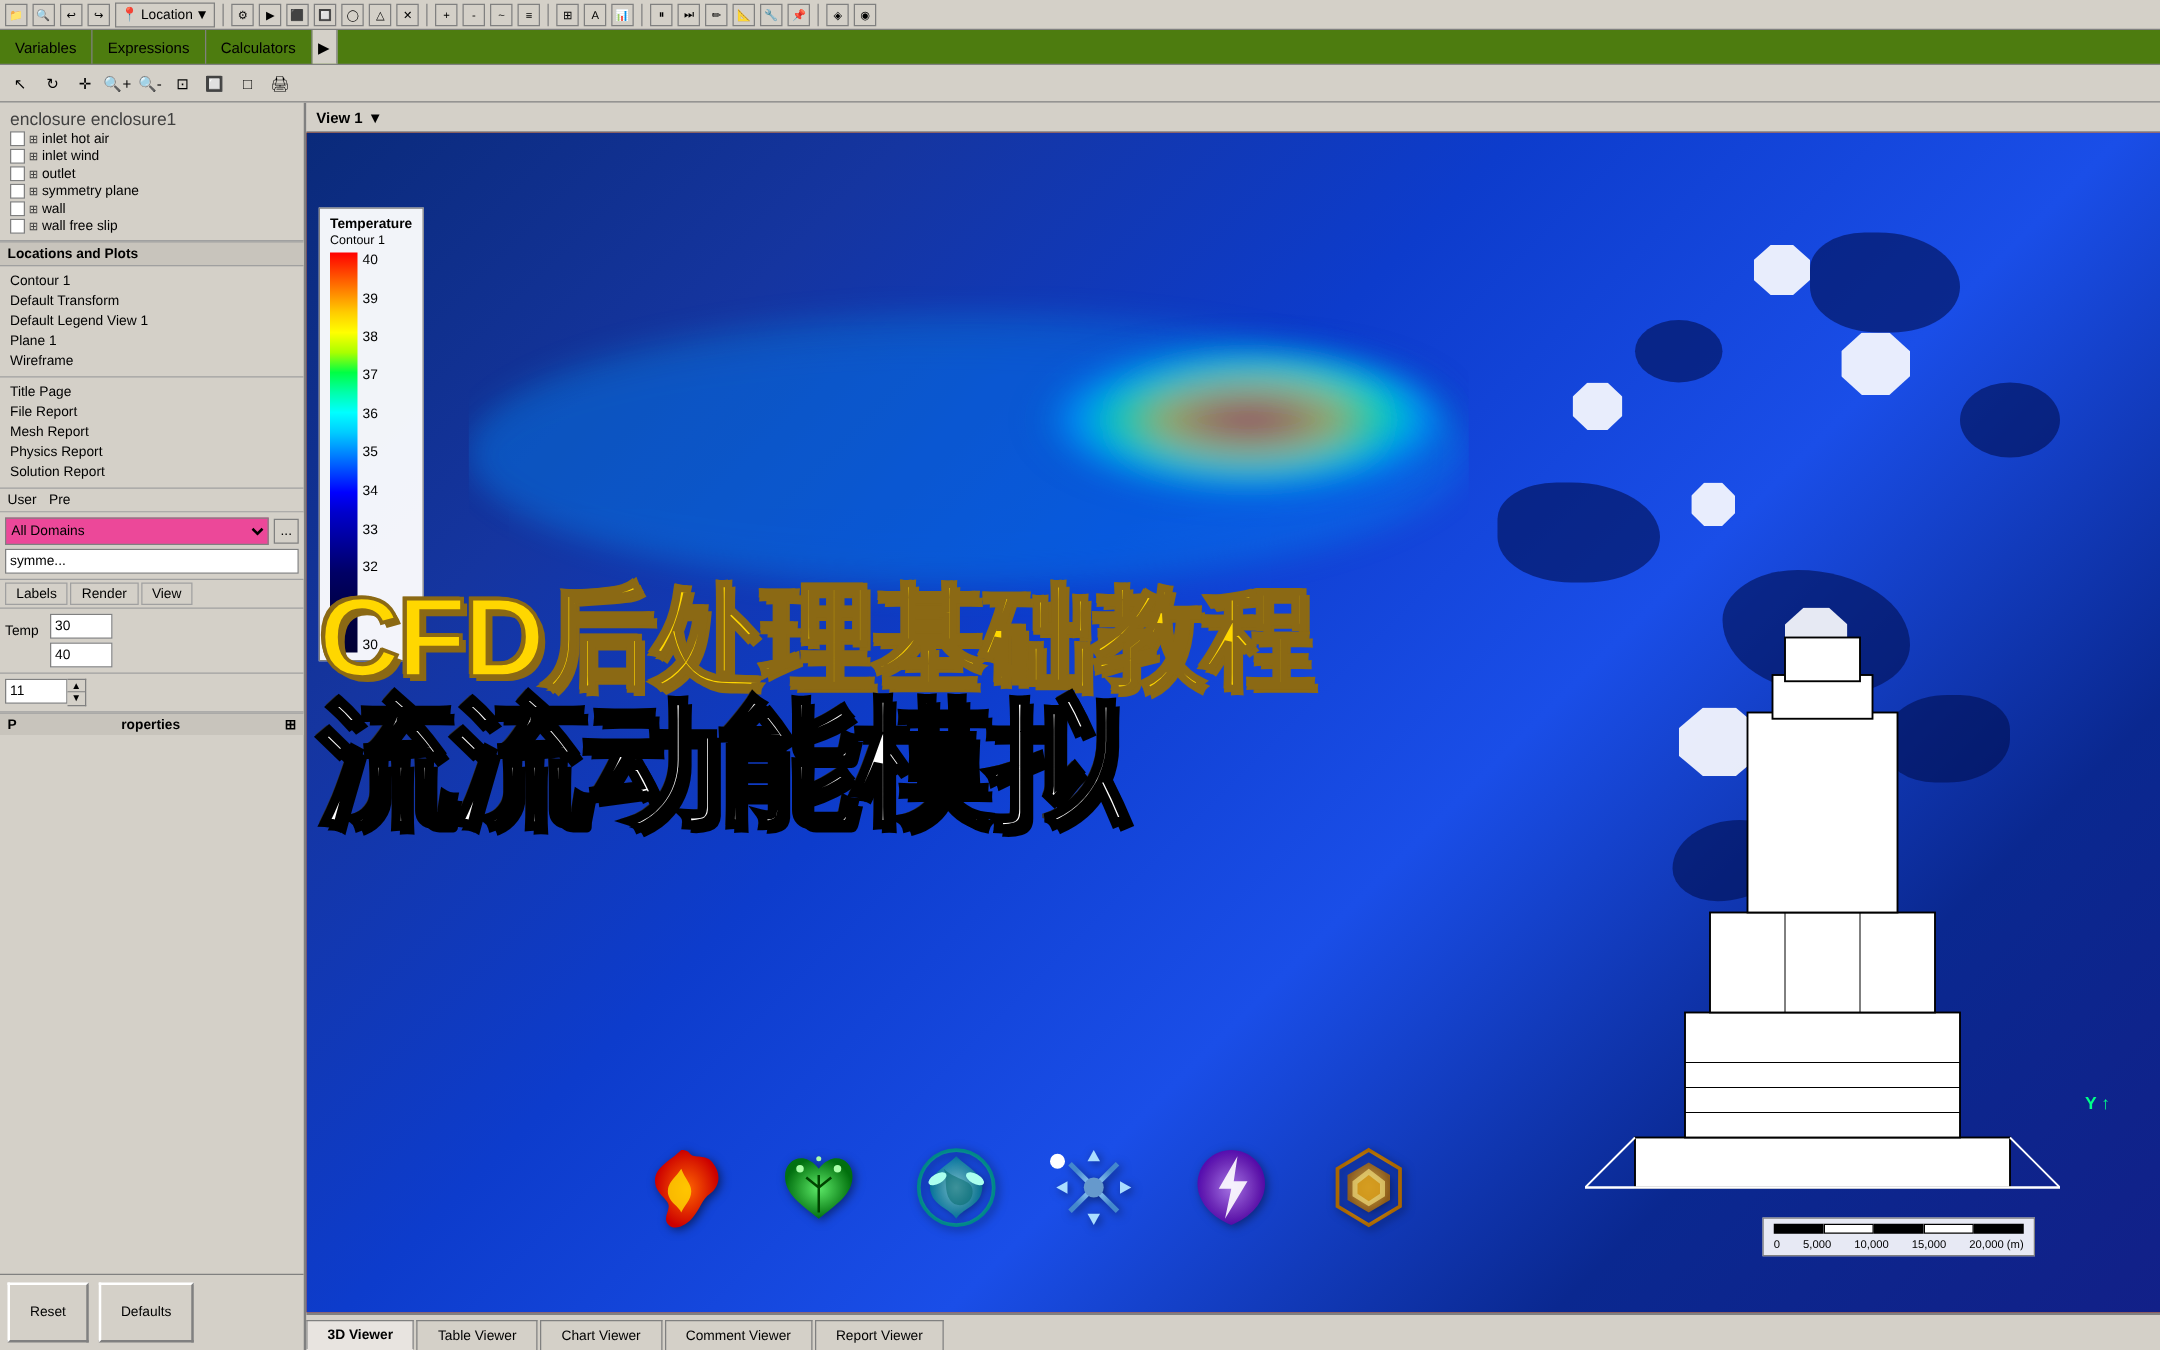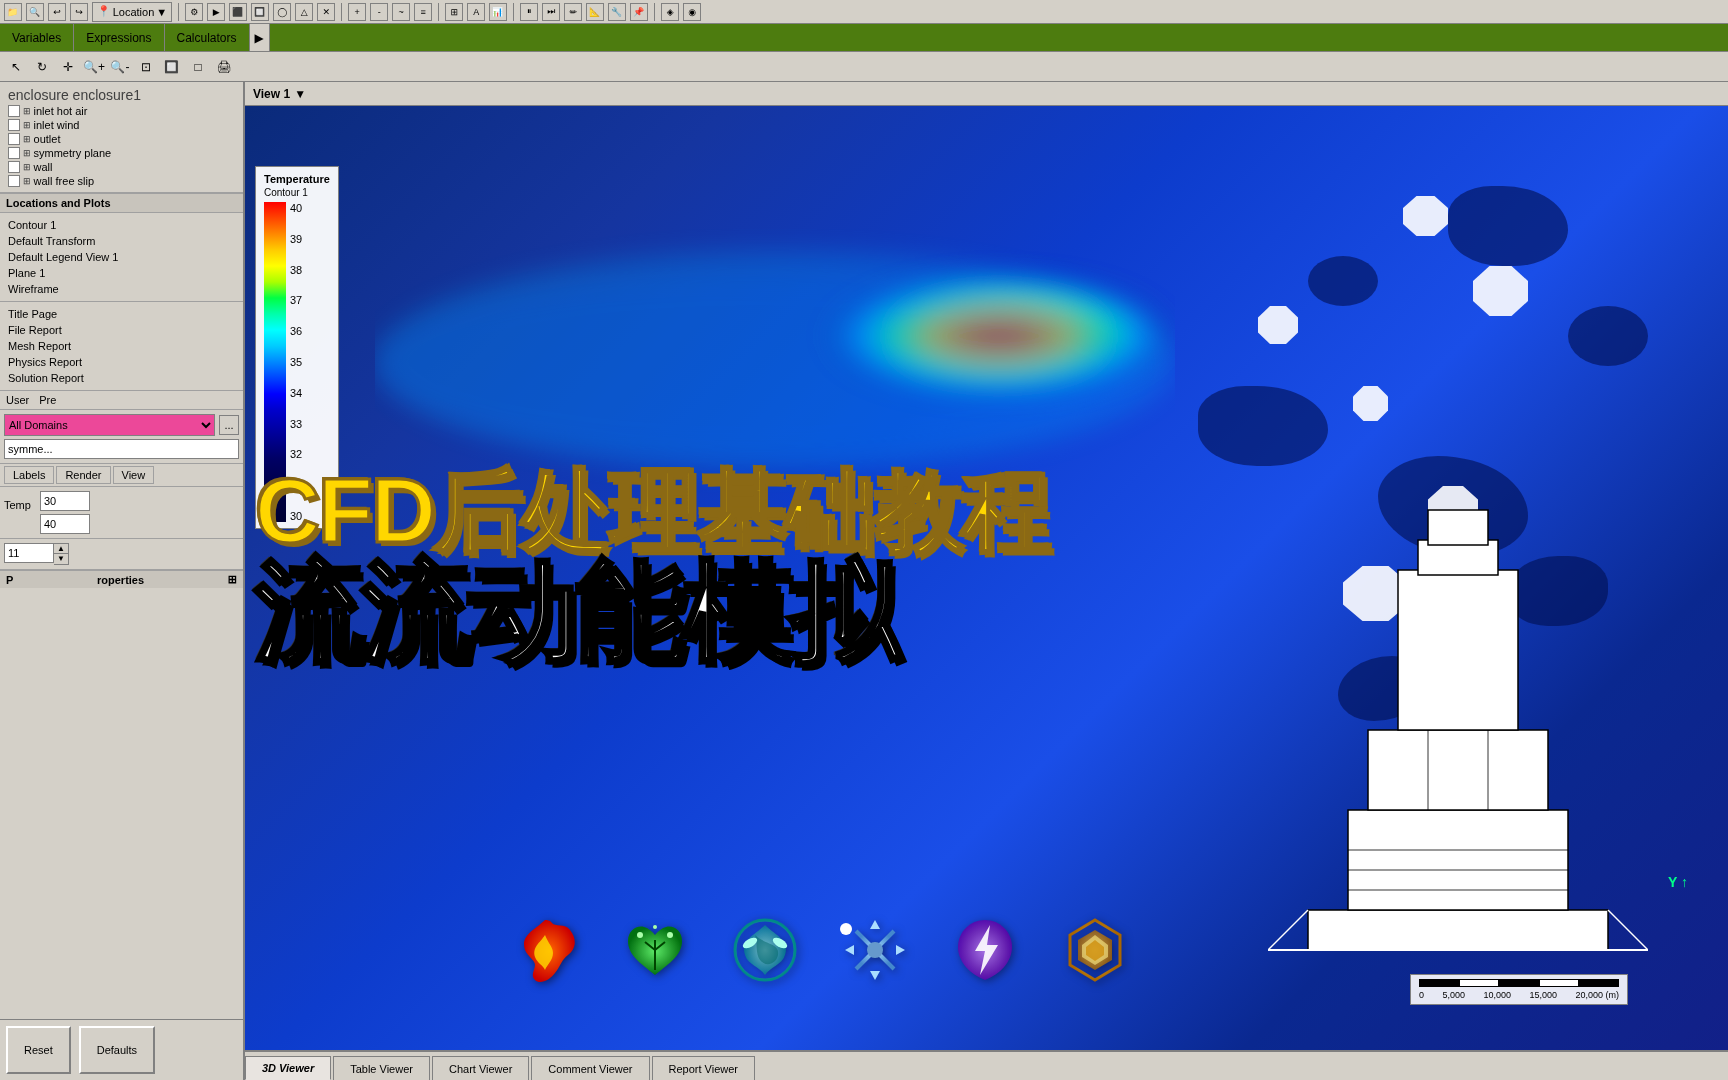--- a/index.html
+++ b/index.html
@@ -361,21 +361,20 @@
       border-bottom: none;
       cursor: pointer;
       height: 24px;
       display: flex; align-items: center;
       margin-right: 2px;
     }
     .viewer-tab.active {
       background: #e8e4e0;
       font-weight: bold;
       border-bottom: 1px solid #e8e4e0;
-      font-style: italic;
     }
 
     
     .scale-bar {
       position: absolute;
       bottom: 50px;
       right: 50px;
       background: rgba(255,255,255,0.9);
       padding: 4px 8px;
       border: 1px solid #808080;

